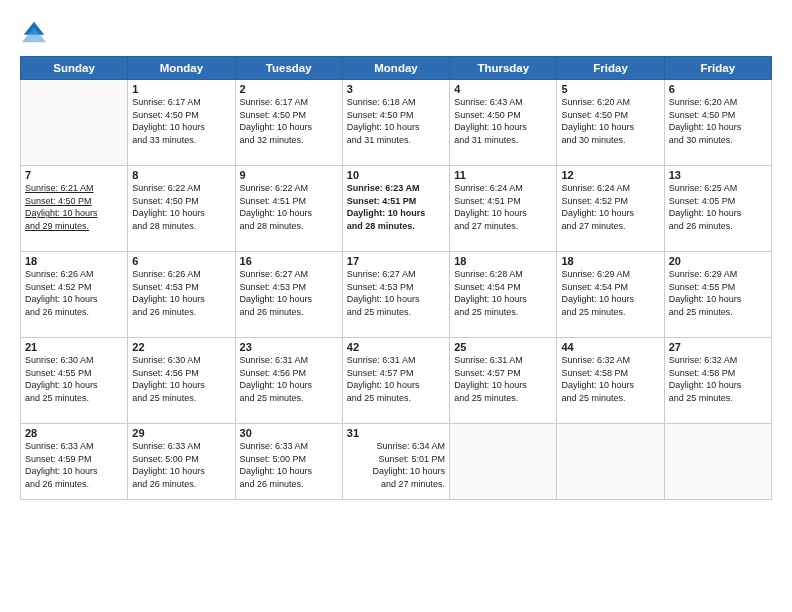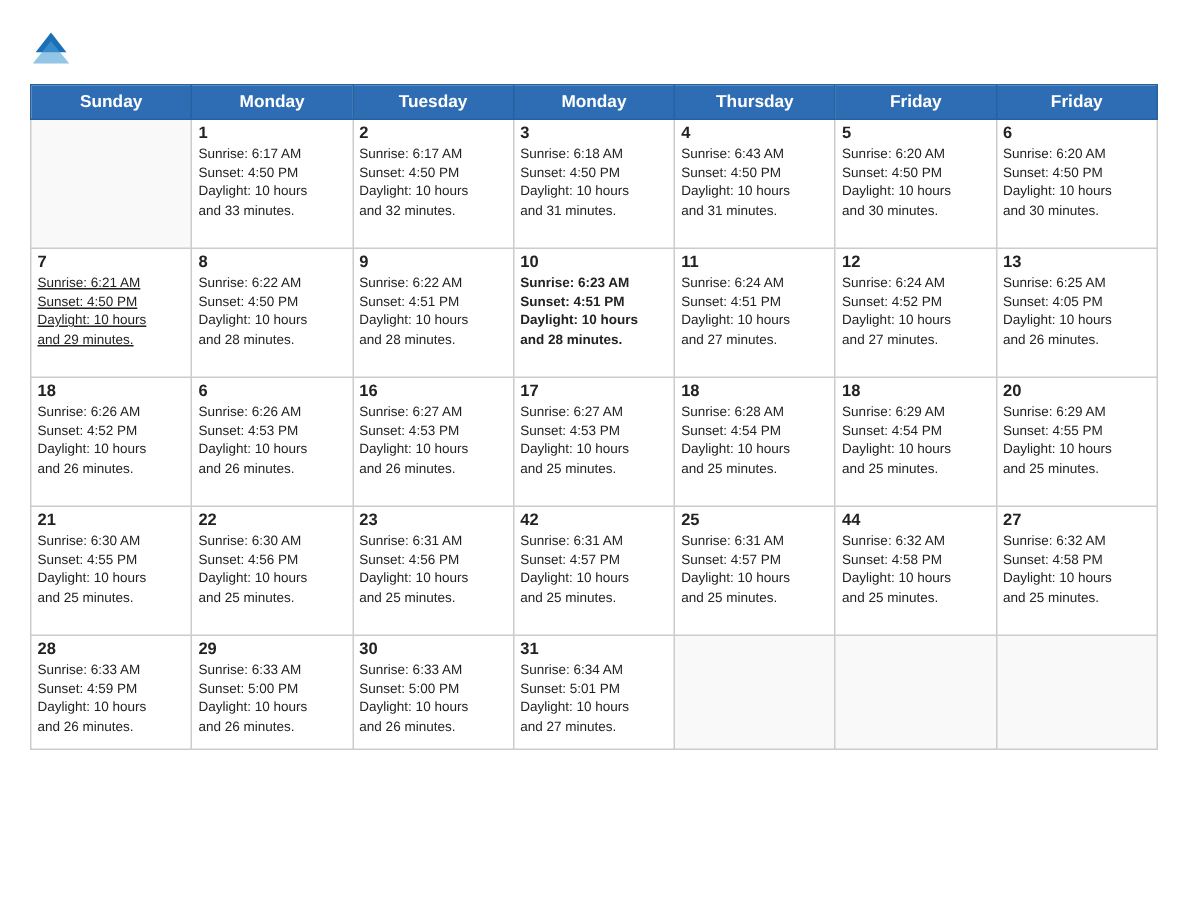--- a/index.html
+++ b/index.html
@@ -351,21 +351,21 @@
           </td>
           <td>
             <span class="day-number">30</span>
             <div class="day-info" style="white-space: pre-line;">Sunrise: 6:33 AM
 Sunset: 5:00 PM
 Daylight: 10 hours
 and 26 minutes.</div>
           </td>
           <td>
             <span class="day-number">31</span>
-            <div class="day-info" style="white-space: pre-line;">Sunrise: 6:34 AM
+            <div class="day-info" style="white-space: pre-line; text-align: right;">Sunrise: 6:34 AM
 Sunset: 5:01 PM
 Daylight: 10 hours
 and 27 minutes.</div>
           </td>
           <td class="empty-cell"></td>
           <td class="empty-cell"></td>
           <td class="empty-cell"></td>
         </tr>
       </tbody>
   </table>

